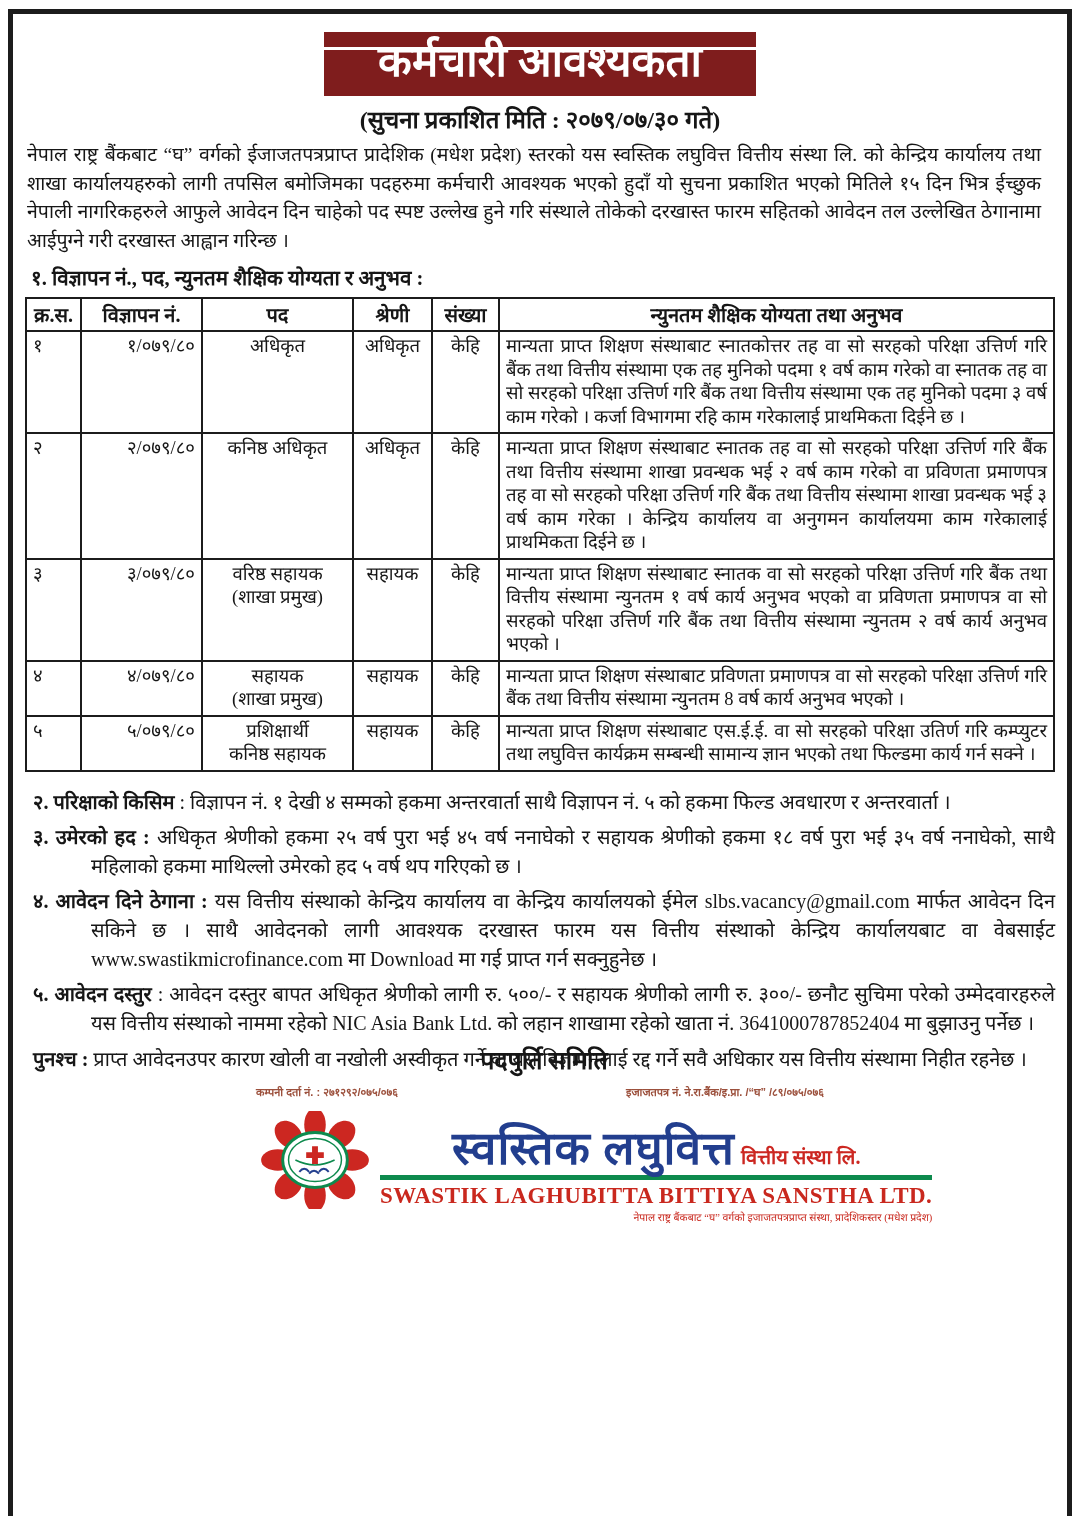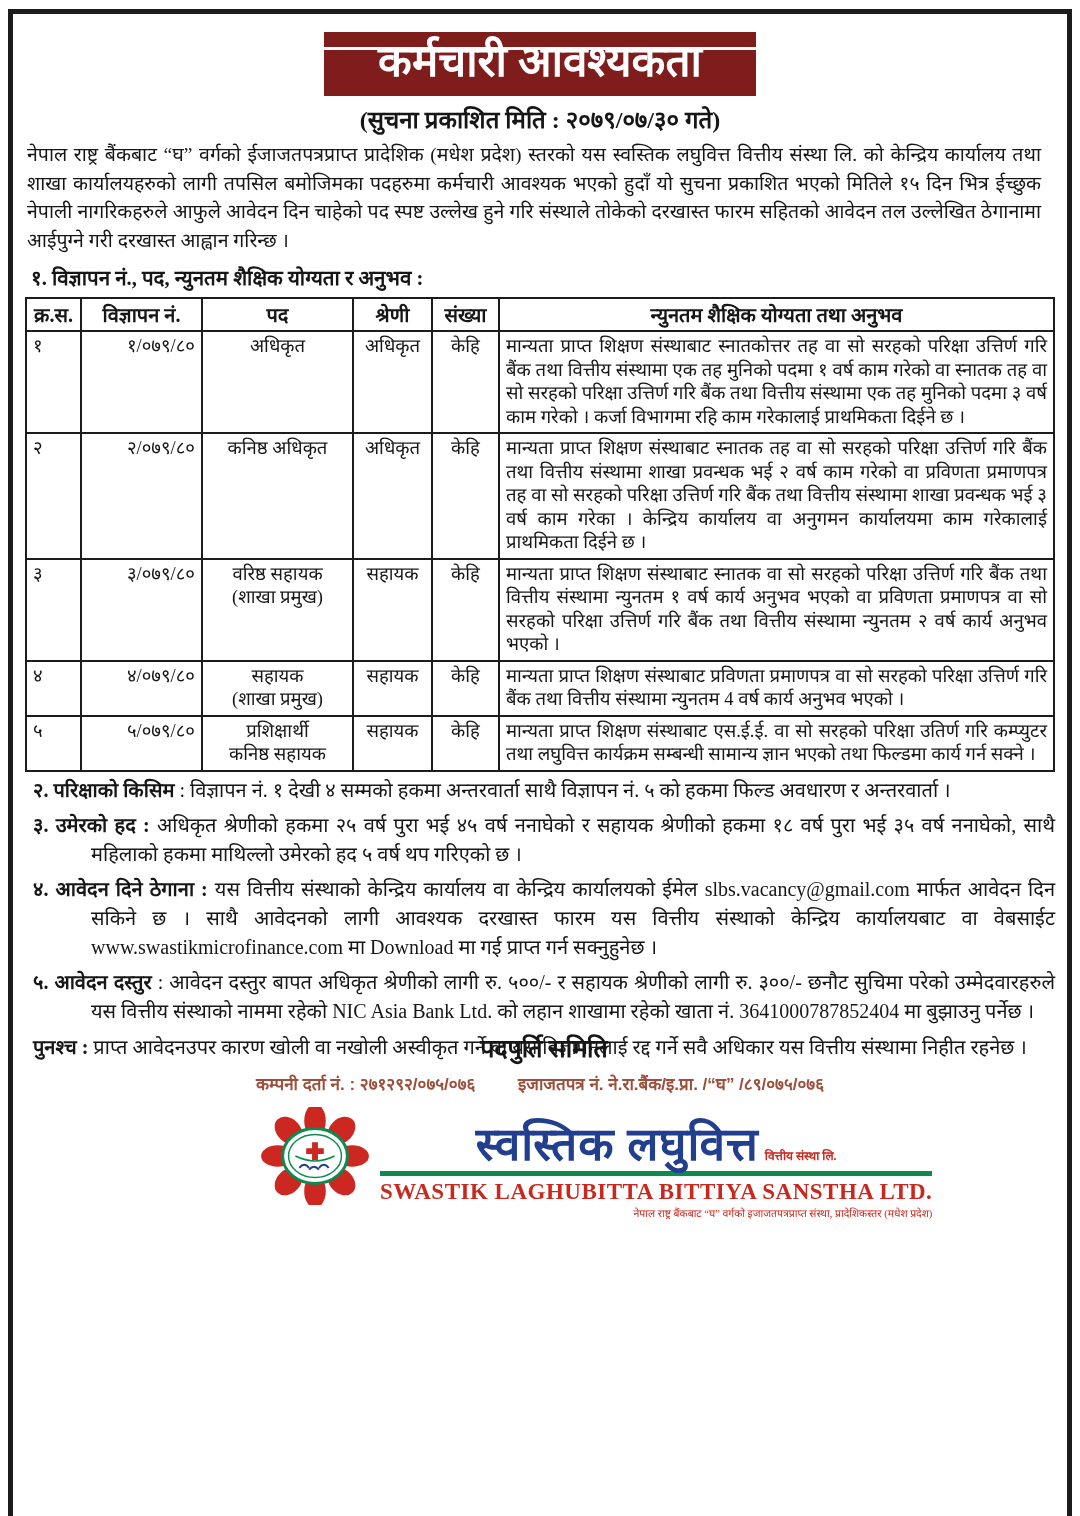--- a/index.html
+++ b/index.html
@@ -28,48 +28,48 @@
   table.vac th,table.vac td{border:2px solid #1c1c1c;padding:3px 6px;vertical-align:top;}
   table.vac th{font-size:20px;font-weight:bold;text-align:center;padding:2px 2px;}
   table.vac td{font-size:18.5px;line-height:23.5px;}
   .c-sn{width:49px;text-align:left;padding-left:12px;}
   .c-ad{width:115px;text-align:right;}
   .c-post{width:145px;text-align:center;}
   .c-grade{width:73px;text-align:center;}
   .c-count{width:61px;text-align:center;}
   .c-qual{text-align:justify;}
   
-  .items{margin-top:4px;}
+  .items{margin-top:16px;}
   .item{
     font-size:20px;line-height:29px;text-align:justify;
     padding-left:58px;text-indent:-58px;margin:4px 0 6px 8px;
   }
   .item .num,.item .label{font-weight:bold;}
   .postscript{
     position:relative;font-size:20px;line-height:30px;text-align:justify;
     margin:4px 0 2px 8px;padding-right:6px;
   }
   .postscript .label{font-weight:bold;}
   .postscript .committee{
     position:absolute;left:50%;transform:translateX(-50%);bottom:-2px;
     font-weight:bold;font-size:25px;white-space:nowrap;
   }
   
   .letterhead{width:568px;margin:10px auto 0 auto;}
   .lh-meta{
     display:flex;justify-content:space-between;
-    font-size:17px;font-weight:bold;color:#9c503c;margin-bottom:2px;
+    font-size:11px;font-weight:bold;color:#9c503c;margin-bottom:2px;
     font-family:"Liberation Sans","DejaVu Sans",sans-serif;
   }
   .lh-main{display:flex;align-items:center;}
   .lh-logo{width:118px;flex:0 0 118px;margin-right:6px;}
   .lh-brand{flex:1;text-align:right;margin-top:24px;}
   .brand-line{display:flex;align-items:baseline;justify-content:center;}
   .brand-np{color:#223e8e;font-weight:bold;font-size:46px;line-height:48px;letter-spacing:1px;}
-  .brand-sub{color:#cc2721;font-weight:bold;font-size:12px;margin-left:6px;white-space:nowrap;}
+  .brand-sub{color:#cc2721;font-weight:bold;font-size:20px;margin-left:6px;white-space:nowrap;}
   .green-bar{height:5px;background:#0d8a4d;margin:2px 0 3px 0;}
   .brand-en{
     color:#c9281e;font-weight:bold;font-size:23px;letter-spacing:0.5px;white-space:nowrap;
     font-family:"Liberation Serif","DejaVu Serif",serif;
   }
   .brand-tag{color:#c9281e;font-size:10.5px;margin-top:1px;white-space:nowrap;}
 </style>
 </head>
 <body>
 
@@ -132,21 +132,21 @@
       </tr>
       <tr>
         <td class="c-sn">४</td>
         <td class="c-ad">४/०७९/८०</td>
         <td class="c-post">
           <div>सहायक</div>
           <div>(शाखा प्रमुख)</div>
         </td>
         <td class="c-grade">सहायक</td>
         <td class="c-count">केहि</td>
-        <td class="c-qual">मान्यता प्राप्त शिक्षण संस्थाबाट प्रविणता प्रमाणपत्र वा सो सरहको परिक्षा उत्तिर्ण गरि बैंक तथा वित्तीय संस्थामा न्युनतम 4 वर्ष कार्य अनुभव भएको ।</td>
+        <td class="c-qual">मान्यता प्राप्त शिक्षण संस्थाबाट प्रविणता प्रमाणपत्र वा सो सरहको परिक्षा उत्तिर्ण गरि बैंक तथा वित्तीय संस्थामा न्युनतम 8 वर्ष कार्य अनुभव भएको ।</td>
       </tr>
       <tr>
         <td class="c-sn">५</td>
         <td class="c-ad">५/०७९/८०</td>
         <td class="c-post">
           <div>प्रशिक्षार्थी</div>
           <div>कनिष्ठ सहायक</div>
         </td>
         <td class="c-grade">सहायक</td>
         <td class="c-count">केहि</td>

